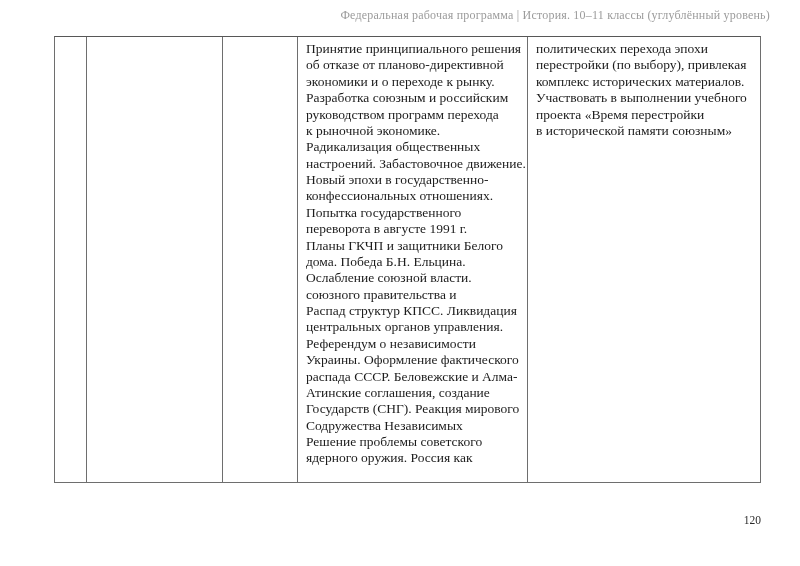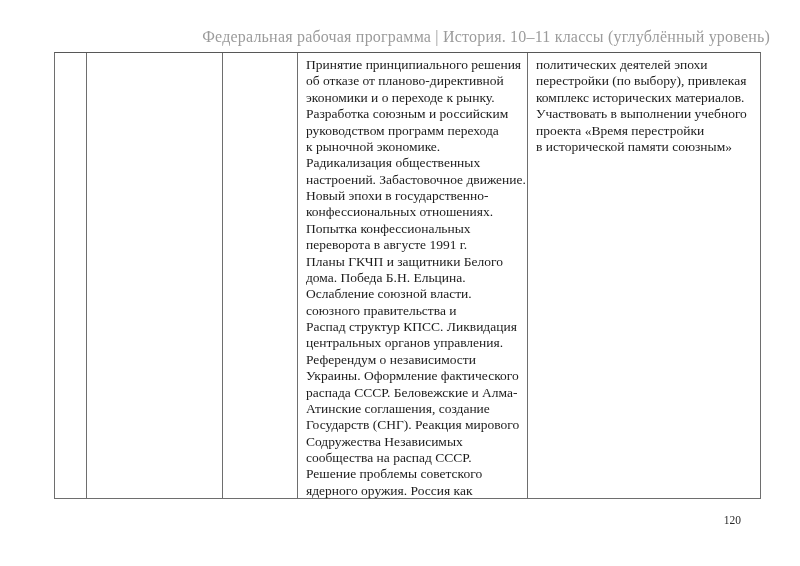--- a/index.html
+++ b/index.html
@@ -9,31 +9,31 @@
   body {
     width: 800px;
     height: 566px;
     background: #ffffff;
     position: relative;
     font-family: "Liberation Serif", "DejaVu Serif", serif;
     overflow: hidden;
   }
   .running-header {
     position: absolute;
-    top: 28px;
+    top: 8px;
     right: 30px;
-    font-size: 16px;
+    font-size: 12px;
     letter-spacing: 0.2px;
     color: #9b9b9b;
     white-space: pre;
   }
   .doc-table {
     position: absolute;
     left: 54px;
-    top: 52px;
+    top: 36px;
     width: 707px;
     height: 447px;
     box-sizing: border-box;
     border: 1px solid #6e6e6e;
     border-top-color: #575757;
     display: flex;
     background: #ffffff;
   }
   .doc-cell {
     box-sizing: border-box;
@@ -51,21 +51,21 @@
   .cell-content  { width: 230px; }
   .line {
     font-size: 13.5px;
     line-height: 16.37px;
     color: #1c1c1c;
     white-space: pre;
   }
   .page-number {
     position: absolute;
     top: 514px;
-    right: 59px;
+    right: 39px;
     font-size: 11.5px;
     color: #2a2a2a;
   }
 </style>
 </head>
 <body>
 
 <div class="running-header">Федеральная рабочая программа | История. 10–11 классы (углублённый уровень)</div>
 
 <div class="doc-table">
@@ -76,40 +76,39 @@
       <div class="line">Принятие принципиального решения</div>
       <div class="line">об отказе от планово-директивной</div>
       <div class="line">экономики и о переходе к рынку.</div>
       <div class="line">Разработка союзным и российским</div>
       <div class="line">руководством программ перехода</div>
       <div class="line">к рыночной экономике.</div>
       <div class="line">Радикализация общественных</div>
       <div class="line">настроений. Забастовочное движение.</div>
       <div class="line">Новый эпохи в государственно-</div>
       <div class="line">конфессиональных отношениях.</div>
-      <div class="line">Попытка конфессиональных</div>
+      <div class="line">Попытка государственного</div>
       <div class="line">переворота в августе 1991 г.</div>
       <div class="line">Планы ГКЧП и защитники Белого</div>
       <div class="line">дома. Победа Б.Н. Ельцина.</div>
       <div class="line">Ослабление союзной власти.</div>
       <div class="line">союзного правительства и</div>
       <div class="line">Распад структур КПСС. Ликвидация</div>
       <div class="line">центральных органов управления.</div>
       <div class="line">Референдум о независимости</div>
       <div class="line">Украины. Оформление фактического</div>
       <div class="line">распада СССР. Беловежские и Алма-</div>
       <div class="line">Атинские соглашения, создание</div>
       <div class="line">Государств (СНГ). Реакция мирового</div>
       <div class="line">Содружества Независимых</div>
-      <div class="line">сообщества на распад СССР.</div>
       <div class="line">Решение проблемы советского</div>
       <div class="line">ядерного оружия. Россия как</div>
     </div>
   <div class="doc-cell cell-activities">
-      <div class="line">политических деятелей эпохи</div>
+      <div class="line">политических перехода эпохи</div>
       <div class="line">перестройки (по выбору), привлекая</div>
       <div class="line">комплекс исторических материалов.</div>
       <div class="line">Участвовать в выполнении учебного</div>
       <div class="line">проекта «Время перестройки</div>
       <div class="line">в исторической памяти союзным»</div>
     </div>
 </div>
 
 <div class="page-number">120</div>
 

